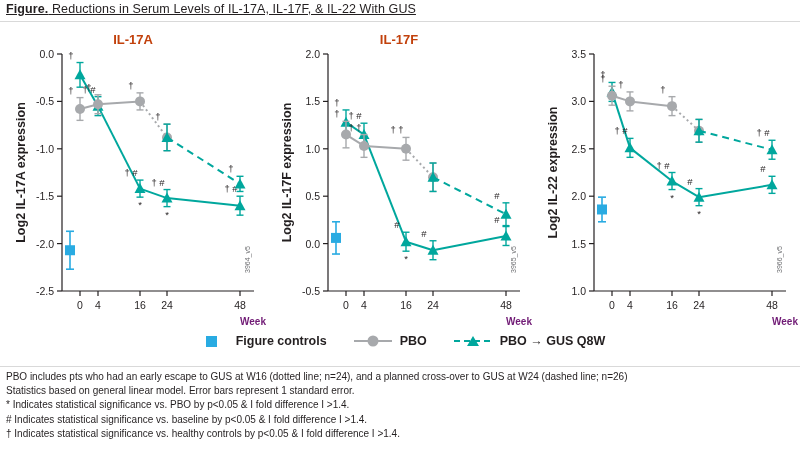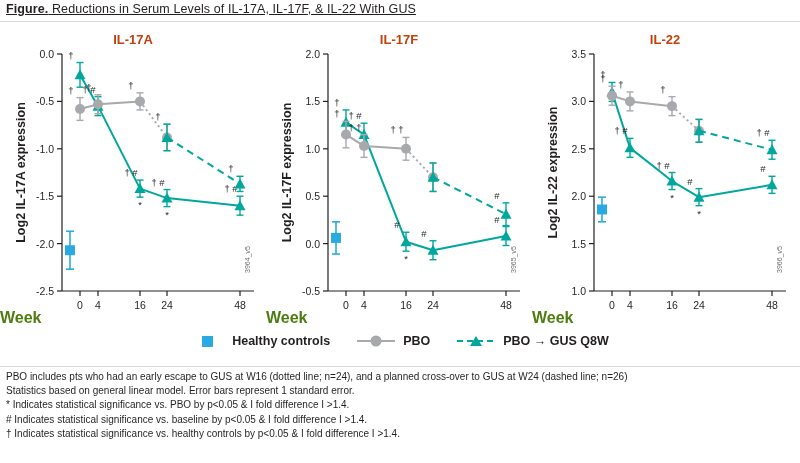--- a/index.html
+++ b/index.html
@@ -23,22 +23,22 @@
   .panels {
     position:absolute; left:0; top:26px; width:800px; height:305px;
   }
   .panel { position:absolute; top:0; width:266px; height:305px; }
   .panel-title {
     position:absolute; top:6px; width:100%; text-align:center;
     font-size:13px; font-weight:bold; color:#c2410c;
   }
   .plot-svg { position:absolute; left:0; top:0; }
   .axis-label-x {
-    position:absolute; bottom:4px; width:100%; text-align:left;
-    font-size:16px; font-weight:bold; color:#4d7c0f;
+    position:absolute; bottom:4px; width:100%; text-align:right;
+    font-size:10px; font-weight:bold; color:#701a75;
   }
   .axis-label-y {
     position:absolute; font-size:12.5px; font-weight:bold; color:#231f20;
     transform:rotate(-90deg); transform-origin:left top; white-space:nowrap;
   }
   .legend {
     position:absolute; left:0; top:334px; width:800px; height:30px;
   }
   .legend-row {
     display:flex; align-items:center; justify-content:center; gap:26px;
@@ -256,21 +256,20 @@
         <line x1="240" y1="176.836" x2="240" y2="199.58800000000002" stroke="#00A79D" stroke-width="1.4"></line>
         <line x1="236.5" y1="176.836" x2="243.5" y2="176.836" stroke="#00A79D" stroke-width="1.4"></line>
         <line x1="236.5" y1="199.58800000000002" x2="243.5" y2="199.58800000000002" stroke="#00A79D" stroke-width="1.4"></line>
         <polygon points="240,182.712 245.5,192.712 234.5,192.712" fill="#00A79D"></polygon>
         <text x="231" y="172.836" text-anchor="middle" font-size="9.5" fill="#231f20" font-family="Liberation Sans, sans-serif">#</text>
         <text x="250" y="247" font-size="7" fill="#6d6e71" font-family="Liberation Sans, sans-serif" transform="rotate(-90 250 247)">3965_v5</text>
       </svg>
       <div class="axis-label-y" style="left: 14px; top: 265px; width: 237px; text-align: center;">Log2 IL-17F expression</div>
     </div>
   <div class="panel" id="panel2" style="left:532px;">
-    <div class="panel-title">IL-22</div>
     <div class="axis-label-x">Week</div>
   <svg width="266" height="305" class="plot-svg">
         <line x1="62" y1="28" x2="62" y2="265" stroke="#231f20" stroke-width="1.2"></line>
         <line x1="62" y1="265" x2="254" y2="265" stroke="#231f20" stroke-width="1.2"></line>
         <line x1="57" y1="28" x2="62" y2="28" stroke="#231f20" stroke-width="1.2"></line>
         <text x="54" y="32" text-anchor="end" font-size="10.5" fill="#231f20" font-family="Liberation Sans, sans-serif">3.5</text>
         <line x1="57" y1="75.4" x2="62" y2="75.4" stroke="#231f20" stroke-width="1.2"></line>
         <text x="54" y="79.4" text-anchor="end" font-size="10.5" fill="#231f20" font-family="Liberation Sans, sans-serif">3.0</text>
         <line x1="57" y1="122.80000000000001" x2="62" y2="122.80000000000001" stroke="#231f20" stroke-width="1.2"></line>
         <text x="54" y="126.80000000000001" text-anchor="end" font-size="10.5" fill="#231f20" font-family="Liberation Sans, sans-serif">2.5</text>
@@ -362,21 +361,21 @@
       <div class="axis-label-y" style="left: 14px; top: 265px; width: 237px; text-align: center;">Log2 IL-22 expression</div>
     </div>
 </div>
 
 <div class="legend">
   <div class="legend-row" id="legend-row">
     <div class="legend-item">
       <svg width="34" height="14">
         <rect x="11" y="2" width="11" height="11" fill="#29ABE2"></rect>
       </svg>
-      <span>Healthy controls</span>
+      <span>Figure controls</span>
     </div>
     <div class="legend-item">
       <svg width="40" height="14">
         <line x1="1" y1="7" x2="39" y2="7" stroke="#A7A9AC" stroke-width="2.2"></line>
         <circle cx="20" cy="7" r="5.5" fill="#A7A9AC"></circle>
       </svg>
       <span>PBO</span>
     </div>
     <div class="legend-item">
       <svg width="40" height="14">

